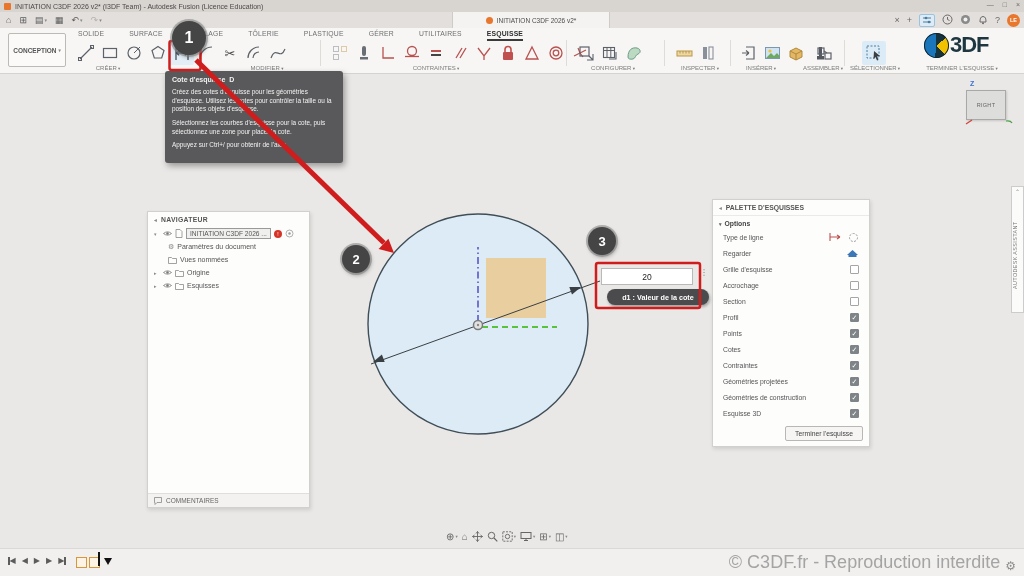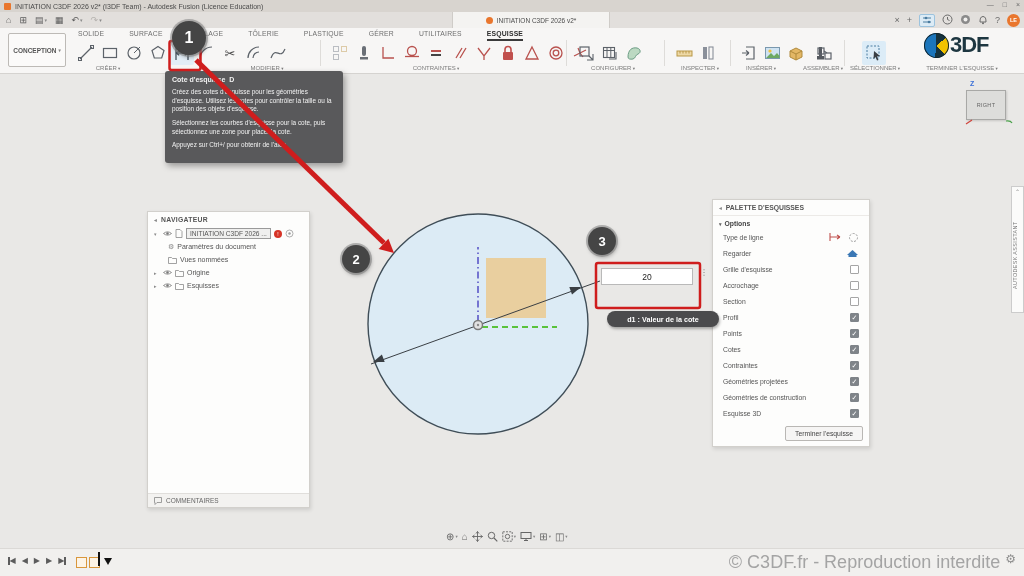--- a/index.html
+++ b/index.html
@@ -68,21 +68,21 @@
   .pal-options { display:flex; align-items:center; gap:3px; padding:4px 6px 2px 6px; font-size:6.8px; font-weight:bold; color:#444; }
   .prow { display:flex; align-items:center; height:16px; padding:0 10px; font-size:6.8px; color:#555; }
   .prow .plabel { flex:1; }
   .cb { width:9px; height:9px; border:1px solid #a5a5a5; background:#fff; font-size:7px; line-height:8px; text-align:center; color:#fff; border-radius:1px; }
   .cb:not(:empty) { background:#7f8489; border-color:#7f8489; }
   .pal-btn { position:absolute; right:6px; bottom:5px; border:1px solid #b9b7b4; background:#f6f5f4; border-radius:2px; font-size:6.8px; color:#444; padding:3px 9px; }
 
   
   .dim-input { position:absolute; left:601px; top:268px; width:92px; height:17px; border:1px solid #b9b9b9; background:#fff; text-align:center; font-size:8.5px; color:#222; font-family:"Liberation Sans", sans-serif; z-index:20; }
   .dim-dots { position:absolute; left:700px; top:268px; font-size:8px; color:#777; z-index:20; }
-  .dim-pill { position:absolute; left:607px; top:289px; width:112px; height:16px; background:#4b4b4d; border-radius:8px; color:#fff; font-size:7.2px; font-weight:bold; display:flex; align-items:center; justify-content:center; box-shadow:1px 2px 3px rgba(0,0,0,.3); z-index:20;margin-top:22px; }
+  .dim-pill { position:absolute; left:607px; top:289px; width:102px; height:16px; background:#4b4b4d; border-radius:8px; color:#fff; font-size:7.2px; font-weight:bold; display:flex; align-items:center; justify-content:center; box-shadow:1px 2px 3px rgba(0,0,0,.3); z-index:20; }
 
   
   .ann { position:absolute; inset:0; pointer-events:none; z-index:60; }
   .badge { position:absolute; background:#454545; color:#fff; border-radius:50%; display:flex; align-items:center; justify-content:center; font-weight:bold; box-shadow:0 0 0 2px rgba(130,130,130,.55), 1px 2px 4px rgba(0,0,0,.35); z-index:61; }
   .badge.b1 { left:172px; top:21px; width:34px; height:34px; font-size:16px; }
   .badge.b2 { left:342px; top:245px; width:28px; height:28px; font-size:13px; }
   .badge.b3 { left:588px; top:227px; width:28px; height:28px; font-size:13px; }
 
   
   .viewcube { position:absolute; left:960px; top:80px; z-index:5; }
@@ -102,21 +102,21 @@
 
   
   .timeline { position:absolute; left:0; top:548px; width:1024px; height:28px; background:#f1f0ee; border-top:1px solid #dbd9d6; z-index:4; }
   .playback { position:absolute; left:8px; top:7px; display:flex; align-items:center; gap:6px; color:#5c5c5c; font-size:8px; }
   .pb { display:flex; align-items:center; gap:0; }
   .pb .bar { width:1.5px; height:8px; background:#5c5c5c; }
   .tl-features { position:absolute; left:76px; top:5px; display:flex; align-items:flex-end; }
   .tl-sq { width:11px; height:11px; border:1.5px solid #d9973c; background:#fdf4e6; margin-right:2px; }
   .tl-marker { width:0; height:0; border-left:4px solid transparent; border-right:4px solid transparent; border-top:7px solid #111; position:relative; top:-3px; }
   .tl-marker-line { width:1.5px; height:14px; background:#111; position:relative; top:-2px; left:-4px; }
-  .watermark { position:absolute; right:8px; top:3px; font-size:18px; color:#a4a4a4; display:flex; align-items:flex-start; gap:5px; }
+  .watermark { position:absolute; right:8px; top:3px; font-size:18px; color:#a4a4a4; display:flex; align-items:flex-end; gap:5px; }
   .watermark .wm-gear { font-size:12px; color:#8e8e8e; }
 </style>
 </head>
 <body>
 
 <div id="app">
 
   <div class="titlebar">
     <span class="fusion-logo"></span>
     <span>INITIATION C3DF 2026 v2* (I3DF Team) - Autodesk Fusion (Licence Education)</span>

